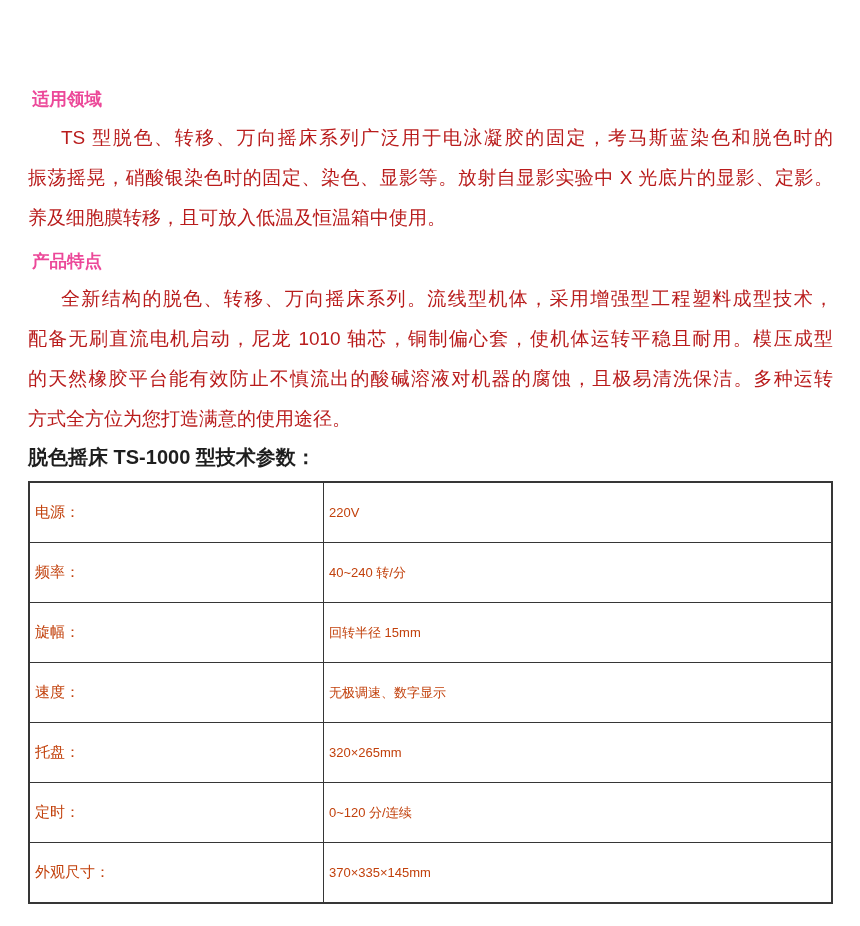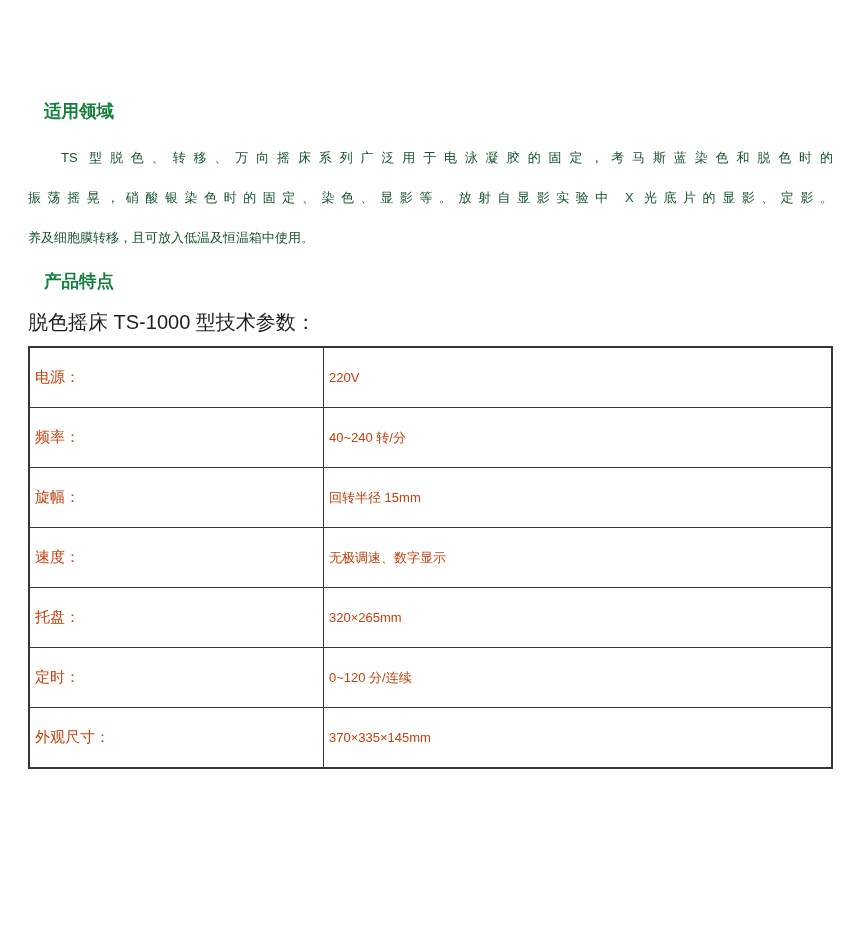--- a/index.html
+++ b/index.html
@@ -17,51 +17,51 @@
     box-sizing: border-box;
     width: 860px;
     height: 926px;
     padding: 84px 27px 0 28px;
     background: #ffffff;
   }
   .section-heading {
     font-size: 17.5px;
     line-height: 22px;
     font-weight: 700;
-    color: #15803d;
-    margin: 16px;
+    color: #ec4899;
+    margin: 4px;
   }
   .section-heading.second {
     margin-top: 12px;
   }
   .para {
     margin: 8px 0 0 0;
   }
   .para.second {
     margin-top: 7px;
   }
   .para .line {
-    font-size: 13px;
+    font-size: 19px;
     line-height: 40px;
-    color: #14532d;
+    color: #b91c1c;
     text-align: justify;
     text-align-last: justify;
     white-space: normal;
   }
   .para .line.indent {
     text-indent: 33px;
   }
   .para .line.last {
     text-align-last: left;
     font-family: Liberation Serif, serif;
   }
   .table-title {
     font-size: 20px;
     line-height: 28px;
-    font-weight: 400;
+    font-weight: 700;
     color: #1e1e1e;
     margin: 4px 0 4px 0;
   }
   table.spec {
     border-collapse: collapse;
     width: 100%;
     margin-top: 10px;
     border: 2px solid #363636;
     table-layout: fixed;
   }
@@ -89,20 +89,26 @@
   <h2 class="section-heading">适用领域</h2>
 
   <div class="para">
     <div class="line indent">TS 型脱色、转移、万向摇床系列广泛用于电泳凝胶的固定，考马斯蓝染色和脱色时的</div>
     <div class="line">振荡摇晃，硝酸银染色时的固定、染色、显影等。放射自显影实验中 X 光底片的显影、定影。</div>
     <div class="line last">养及细胞膜转移，且可放入低温及恒温箱中使用。</div>
   </div>
 
   <h2 class="section-heading second">产品特点</h2>
 
+  <div class="para second">
+    <div class="line indent">全新结构的脱色、转移、万向摇床系列。流线型机体，采用增强型工程塑料成型技术，</div>
+    <div class="line">配备无刷直流电机启动，尼龙 1010 轴芯，铜制偏心套，使机体运转平稳且耐用。模压成型</div>
+    <div class="line">的天然橡胶平台能有效防止不慎流出的酸碱溶液对机器的腐蚀，且极易清洗保洁。多种运转</div>
+    <div class="line last">方式全方位为您打造满意的使用途径。</div>
+  </div>
 
   <h3 class="table-title">脱色摇床 TS-1000 型技术参数：</h3>
 
   <table class="spec">
     <tbody>
       <tr>
         <td class="label-cell">电源：</td>
         <td class="value-cell">220V</td>
       </tr>
       <tr>

